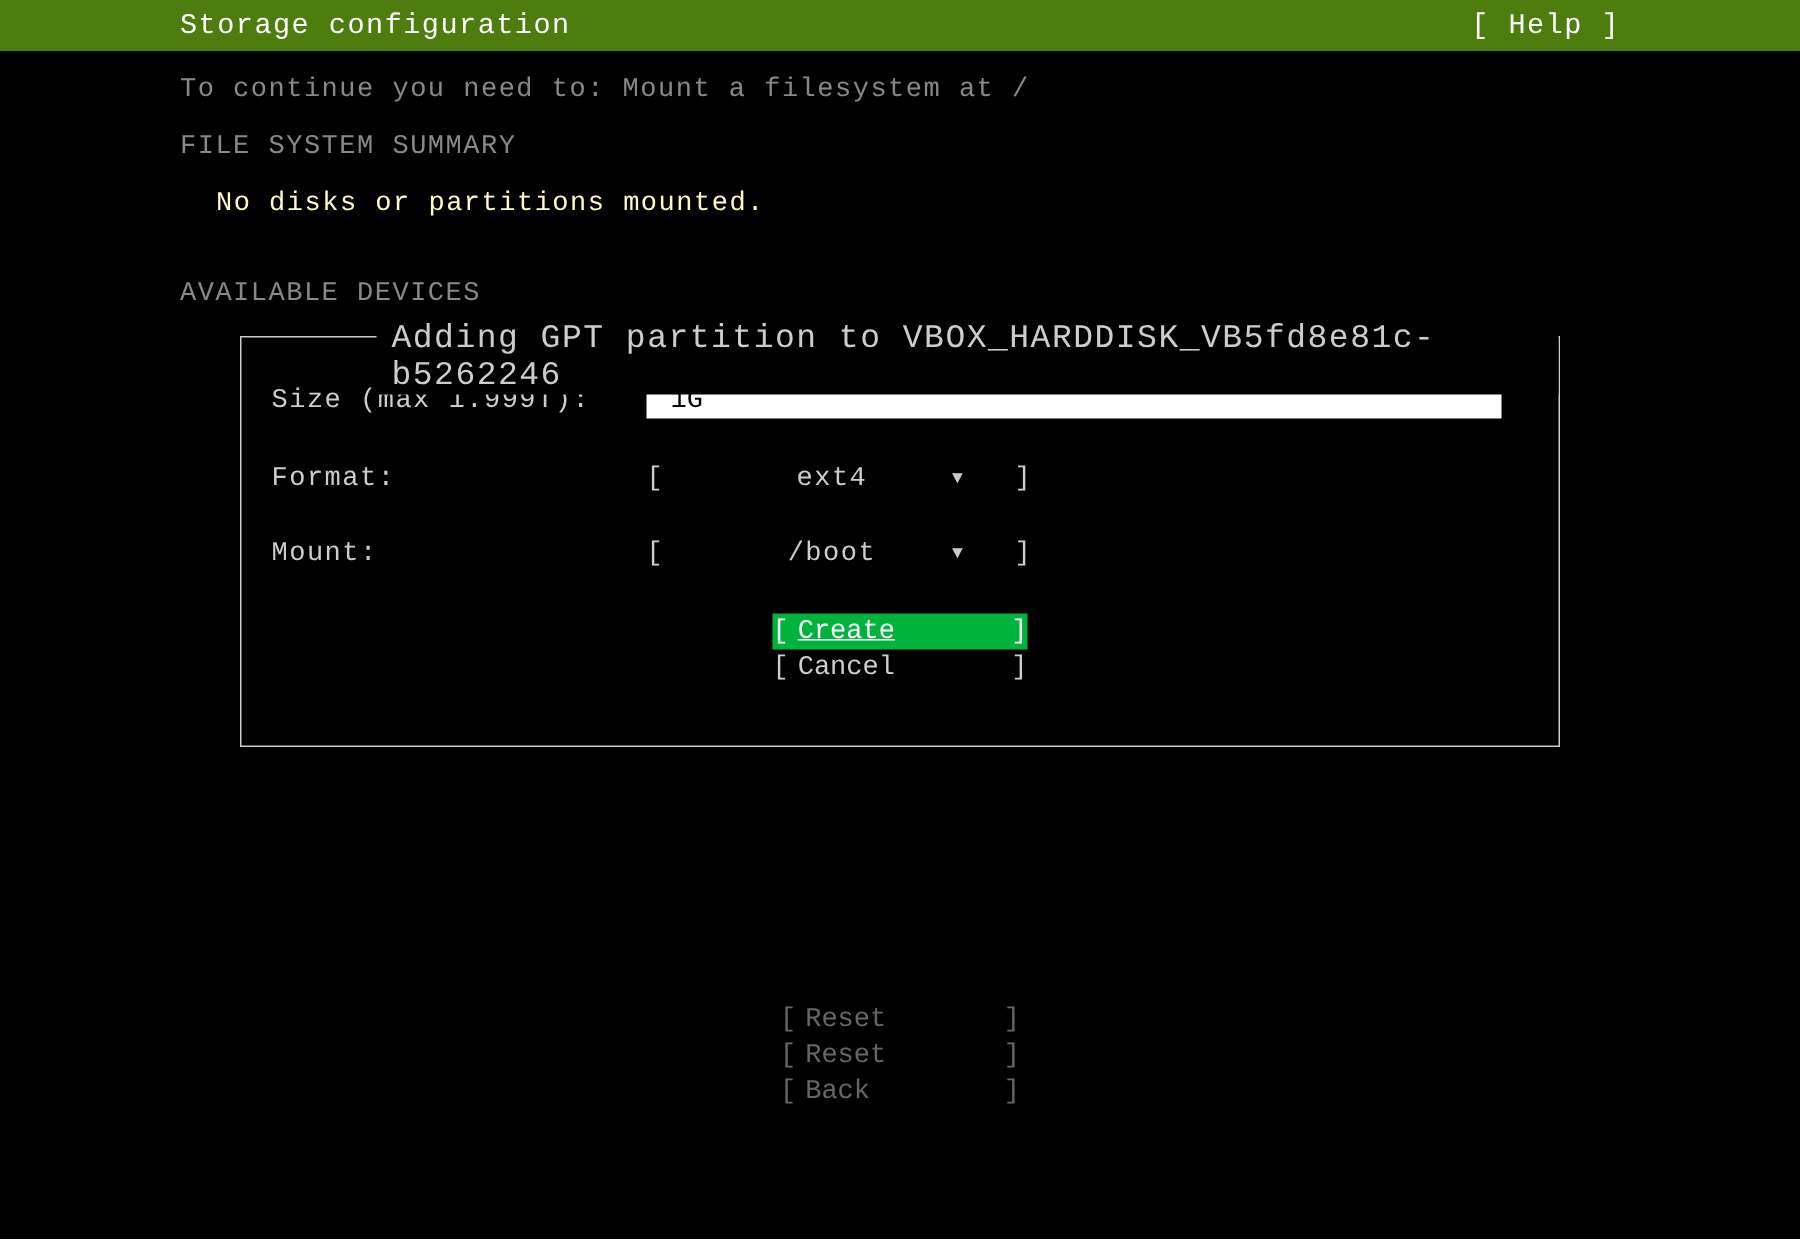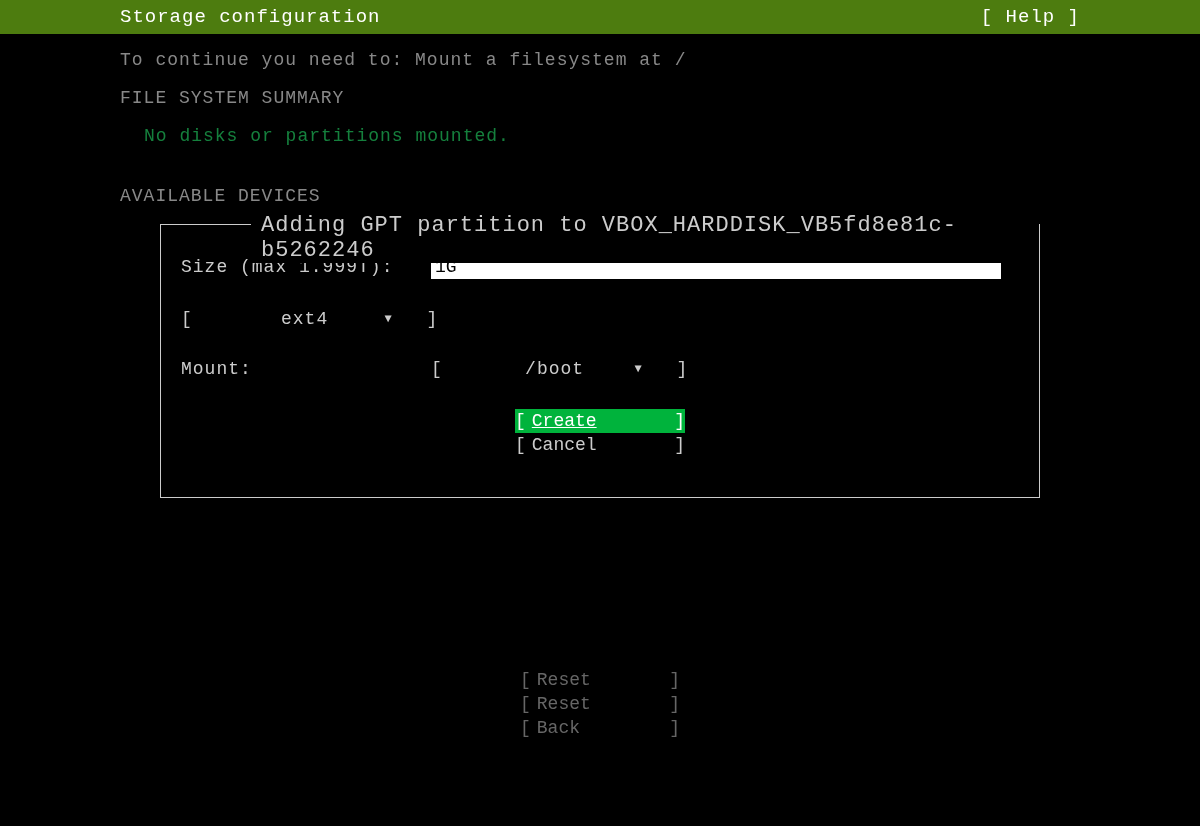--- a/index.html
+++ b/index.html
@@ -40,21 +40,21 @@
       color: #888;
       margin-bottom: 18px;
       font-size: 18px;
     }
     .section-heading {
       color: #888;
       margin-bottom: 18px;
       font-size: 18px;
     }
     .summary-text {
-      color: #15803d;
+      color: #fef9c3;
       margin-left: 24px;
       margin-bottom: 40px;
       font-size: 18px;
     }
     .dialog-box {
       border: 1px solid #ccc;
       margin: 0 40px;
       position: relative;
       padding: 30px 20px 40px 20px;
       margin-top: 18px;
@@ -81,21 +81,21 @@
       font-size: 18px;
     }
     .text-input {
       background: #fff;
       color: #000;
       border: none;
       height: 24px;
       width: 570px;
       font-family: 'Courier New', monospace;
       font-size: 18px;
-      padding: 2px 4px;
+      padding: 2px 16px;
     }
     .dropdown {
       color: #ccc;
       display: flex;
       align-items: center;
       font-size: 18px;
     }
     .dropdown-value {
       display: inline-block;
       width: 160px;
@@ -188,20 +188,21 @@
 
   <div class="dialog-box">
     <div class="dialog-title">Adding GPT partition to VBOX_HARDDISK_VB5fd8e81c-b5262246</div>
 
     <div class="form-row">
       <div class="form-label">Size (max 1.999T):</div>
       <input type="text" class="text-input" value="1G" style="">
     </div>
 
     <div class="form-row">
+      <div class="form-label">Format:</div>
       <div class="dropdown">
         <span>[&nbsp;</span>
         <span class="dropdown-value">ext4</span>
         <span class="dropdown-arrow">▼</span>
         <span>&nbsp;]</span>
       </div>
     </div>
 
     <div class="form-row">
       <div class="form-label">Mount:</div>

